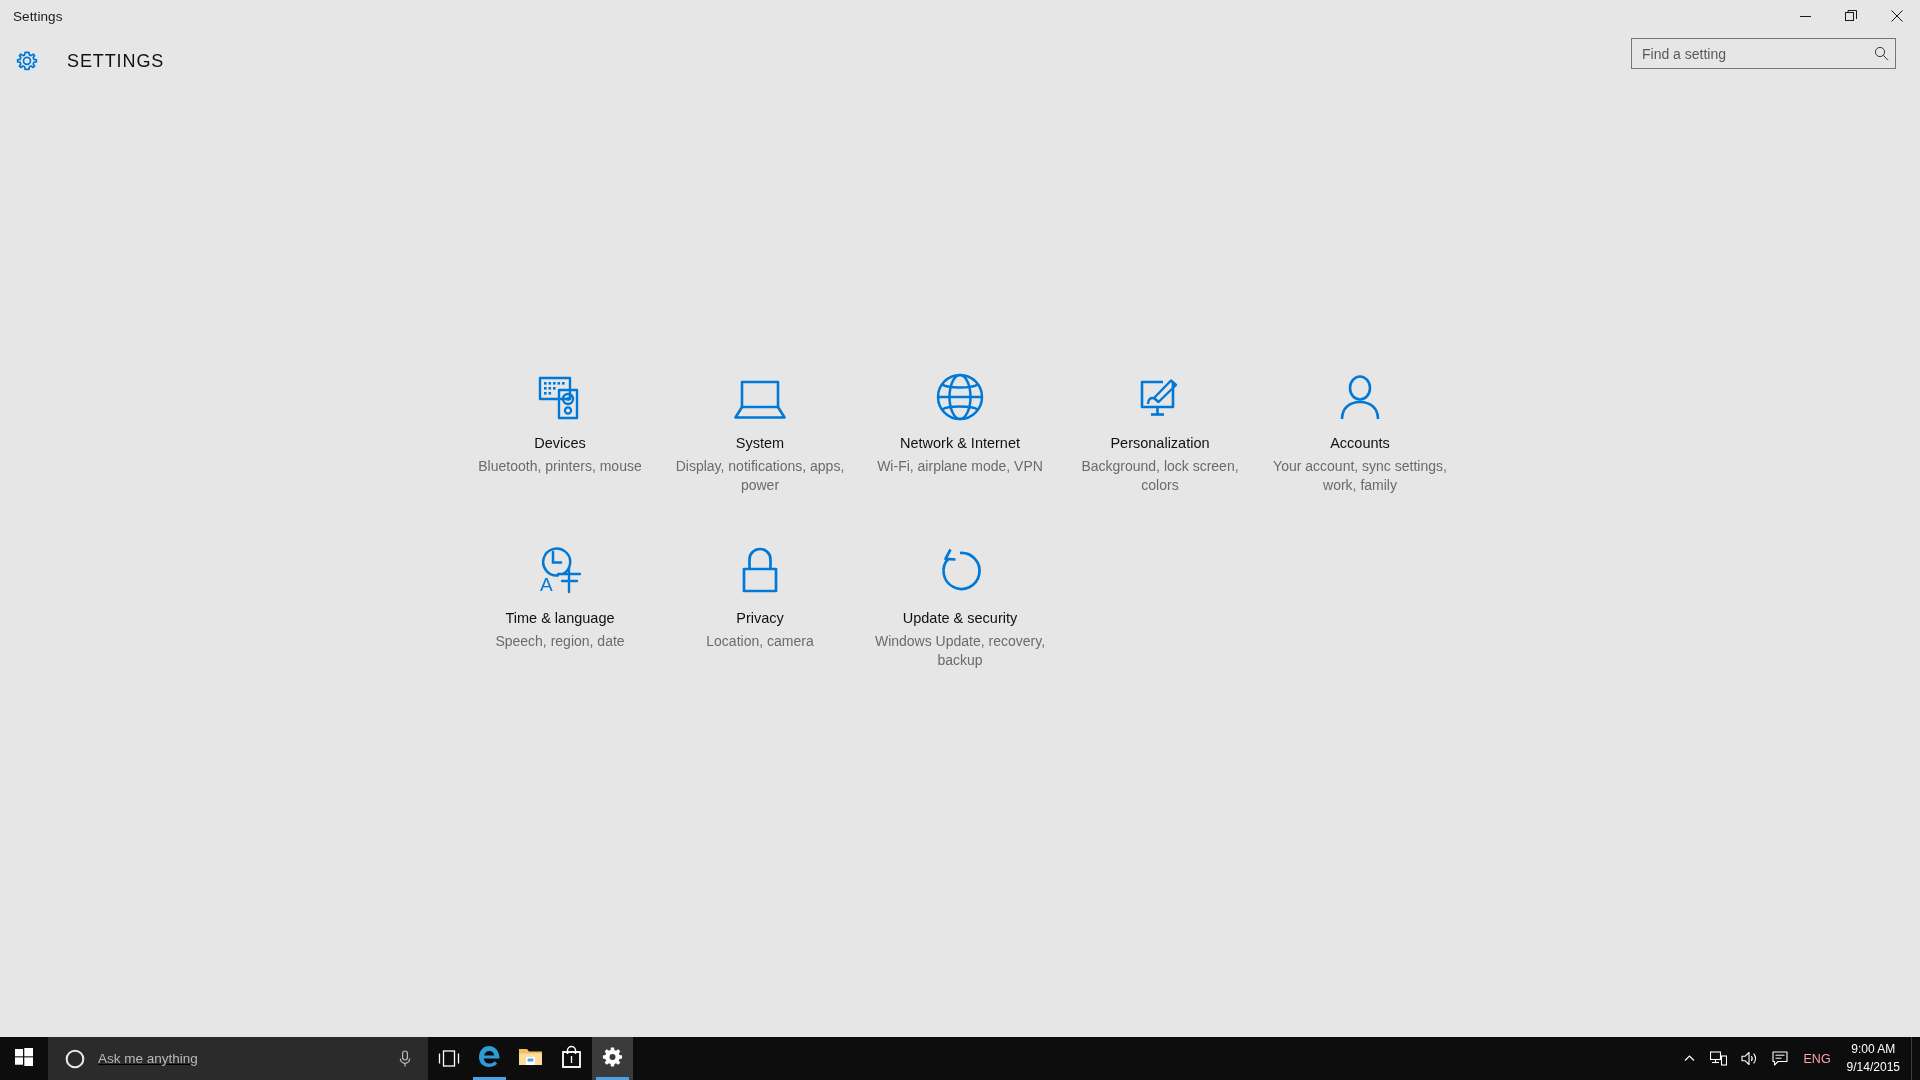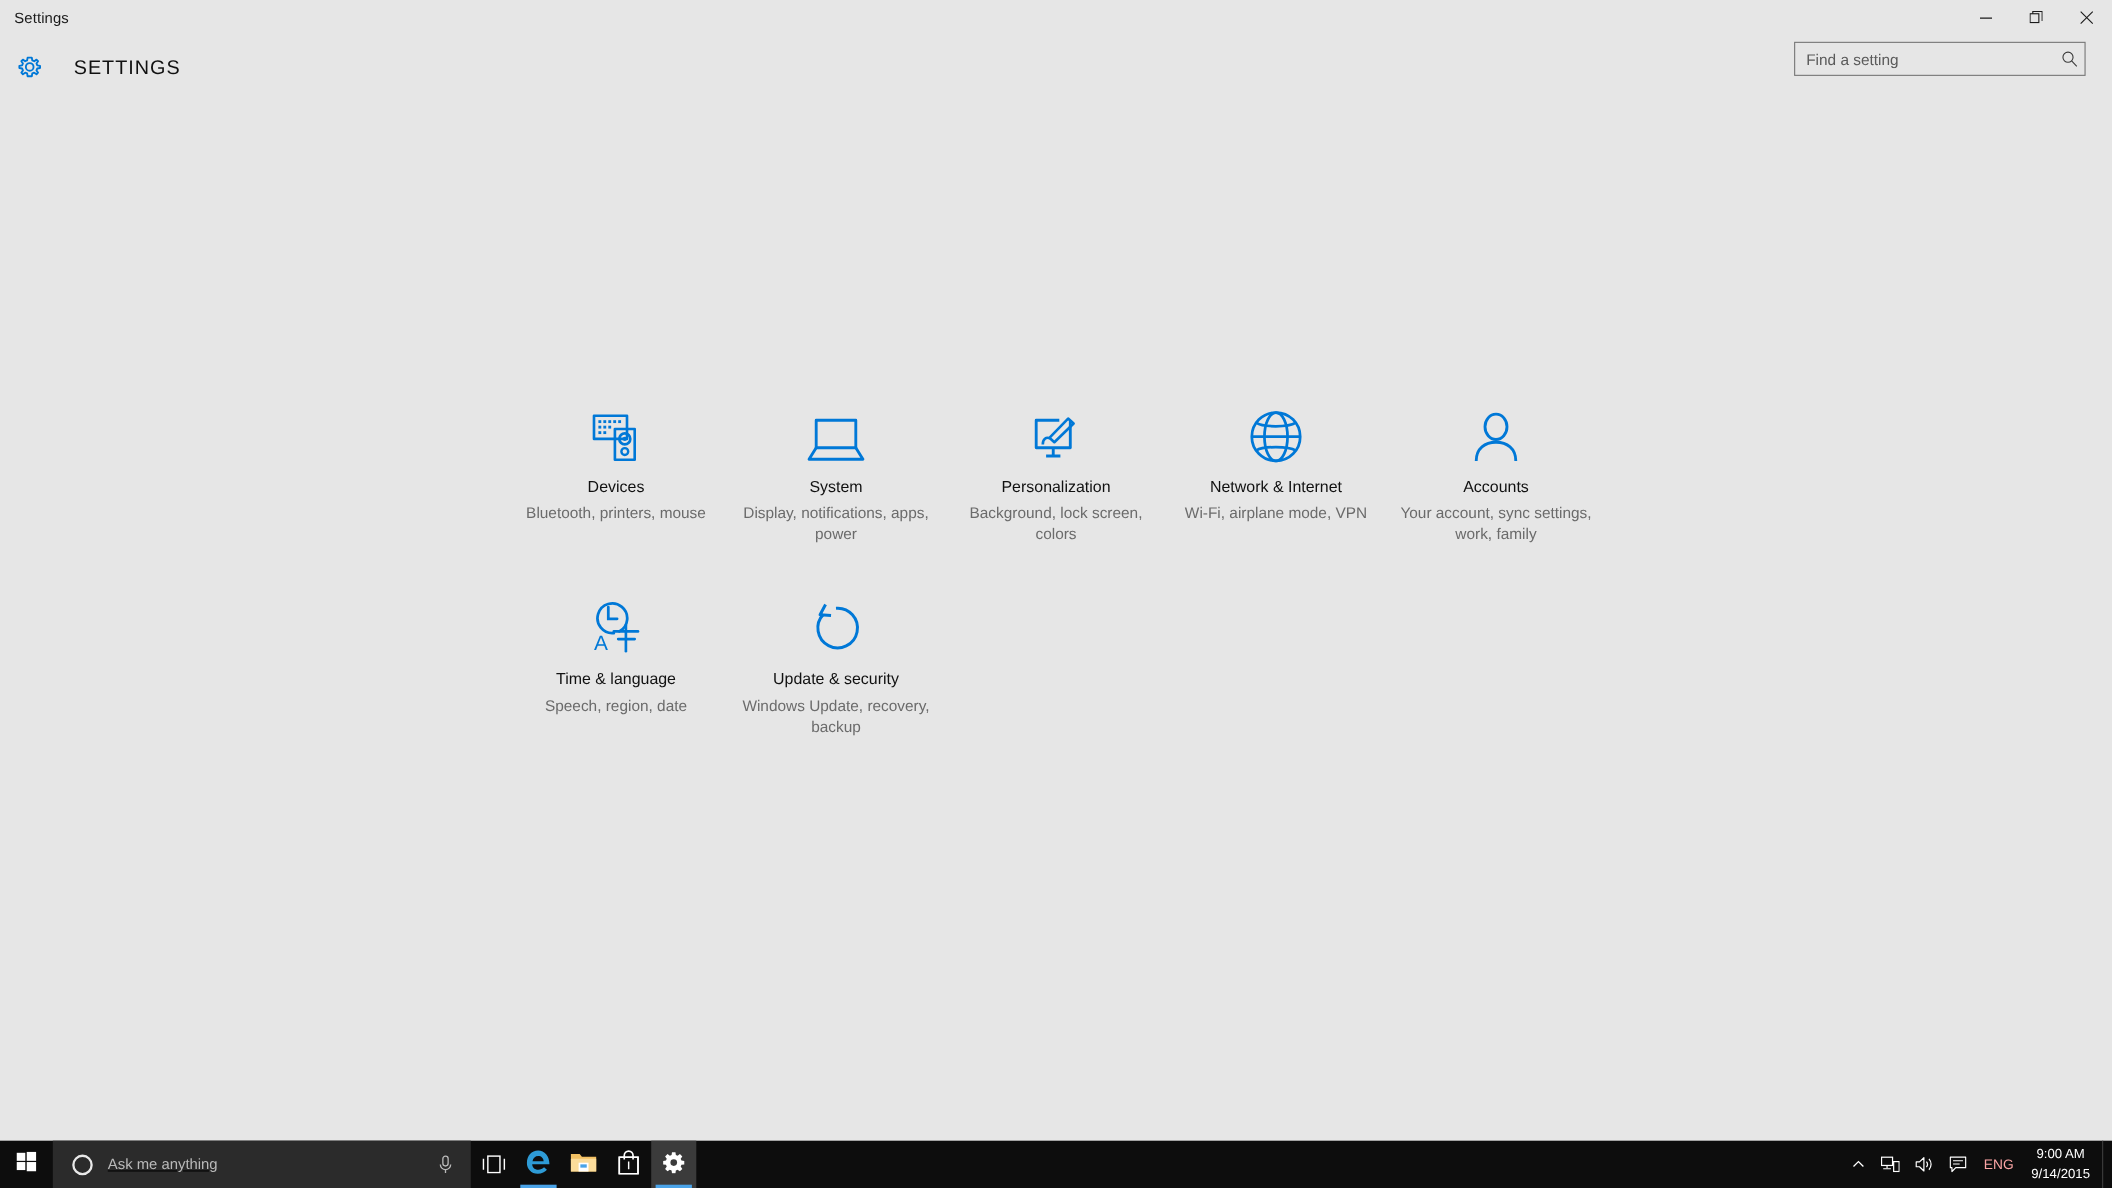--- a/index.html
+++ b/index.html
@@ -205,54 +205,54 @@
           <path d="M9 29 L2.5 39.5 L51.5 39.5 L45 29"></path>
         </g>
       </svg>
     </div>
     <div class="tile-title">System</div>
     <div class="tile-sub">Display, notifications, apps, power</div>
   </div>
 
   <div class="tile">
     <div class="tile-icon">
-      <svg width="54" height="48" viewBox="0 0 54 48">
-        <g fill="none" stroke="#0078D7" stroke-width="2.6" stroke-linejoin="round">
-          <polyline points="40,8 40,33 9,33 9,8 30,8"></polyline>
-          <line x1="24.5" y1="33" x2="24.5" y2="40"></line>
-          <line x1="18" y1="40.5" x2="31" y2="40.5"></line>
-        </g>
-        <g fill="none" stroke="#0078D7" stroke-width="2.4" stroke-linejoin="round">
-          <path d="M15 30 C15 25 18 23 21.5 24.5"></path>
-          <path d="M21 24 L38 6.5 L43 11 L25.5 28 Z"></path>
-        </g>
-      </svg>
-    </div>
-    <div class="tile-title">Personalization</div>
-    <div class="tile-sub">Background, lock screen, colors</div>
-  </div>
-
-  <div class="tile">
-    <div class="tile-icon">
       <svg width="50" height="50" viewBox="0 0 50 50">
         <g fill="none" stroke="#0078D7" stroke-width="2.5">
           <circle cx="25" cy="25" r="22"></circle>
           <ellipse cx="25" cy="25" rx="10.5" ry="22"></ellipse>
           <line x1="3" y1="25" x2="47" y2="25"></line>
           <path d="M7.2 12.5 C13 16.5 36.5 16.5 42.8 12.5"></path>
           <path d="M7.2 37.5 C13 33.5 36.5 33.5 42.8 37.5"></path>
         </g>
       </svg>
     </div>
     <div class="tile-title">Network &amp; Internet</div>
     <div class="tile-sub">Wi-Fi, airplane mode, VPN</div>
   </div>
 
   <div class="tile">
     <div class="tile-icon">
+      <svg width="54" height="48" viewBox="0 0 54 48">
+        <g fill="none" stroke="#0078D7" stroke-width="2.6" stroke-linejoin="round">
+          <polyline points="40,8 40,33 9,33 9,8 30,8"></polyline>
+          <line x1="24.5" y1="33" x2="24.5" y2="40"></line>
+          <line x1="18" y1="40.5" x2="31" y2="40.5"></line>
+        </g>
+        <g fill="none" stroke="#0078D7" stroke-width="2.4" stroke-linejoin="round">
+          <path d="M15 30 C15 25 18 23 21.5 24.5"></path>
+          <path d="M21 24 L38 6.5 L43 11 L25.5 28 Z"></path>
+        </g>
+      </svg>
+    </div>
+    <div class="tile-title">Personalization</div>
+    <div class="tile-sub">Background, lock screen, colors</div>
+  </div>
+
+  <div class="tile">
+    <div class="tile-icon">
       <svg width="46" height="48" viewBox="0 0 46 48">
         <g fill="none" stroke="#0078D7" stroke-width="2.6">
           <ellipse cx="23" cy="14" rx="10" ry="11.5"></ellipse>
           <path d="M5 45 C5 33.5 13 28 23 28 C33 28 41 33.5 41 45"></path>
         </g>
       </svg>
     </div>
     <div class="tile-title">Accounts</div>
     <div class="tile-sub">Your account, sync settings, work, family</div>
   </div>
@@ -271,20 +271,32 @@
           <line x1="29" y1="34" x2="44" y2="34"></line>
           <line x1="36" y1="27" x2="36" y2="45"></line>
         </g>
       </svg>
     </div>
     <div class="tile-title">Time &amp; language</div>
     <div class="tile-sub">Speech, region, date</div>
   </div>
 
 
+  <div class="tile">
+    <div class="tile-icon">
+      <svg width="42" height="50" viewBox="0 0 42 50">
+        <g fill="none" stroke="#0078D7" stroke-width="2.7" stroke-linejoin="round">
+          <path d="M10.5 22 L10.5 12.5 A10.5 10.5 0 0 1 31.5 12.5 L31.5 22"></path>
+          <rect x="5" y="22" width="32" height="22"></rect>
+        </g>
+      </svg>
+    </div>
+    <div class="tile-title">Privacy</div>
+    <div class="tile-sub">Location, camera</div>
+  </div>
 
   <div class="tile">
     <div class="tile-icon">
       <svg width="52" height="50" viewBox="0 0 52 50">
         <g fill="none" stroke="#0078D7" stroke-width="2.7" stroke-linecap="butt">
           <path d="M14.5 11.5 A18 18 0 1 0 26 6"></path>
           <polyline points="16.5,2.5 11.5,11.8 21.5,12.5" stroke-linejoin="round"></polyline>
         </g>
       </svg>
     </div>

